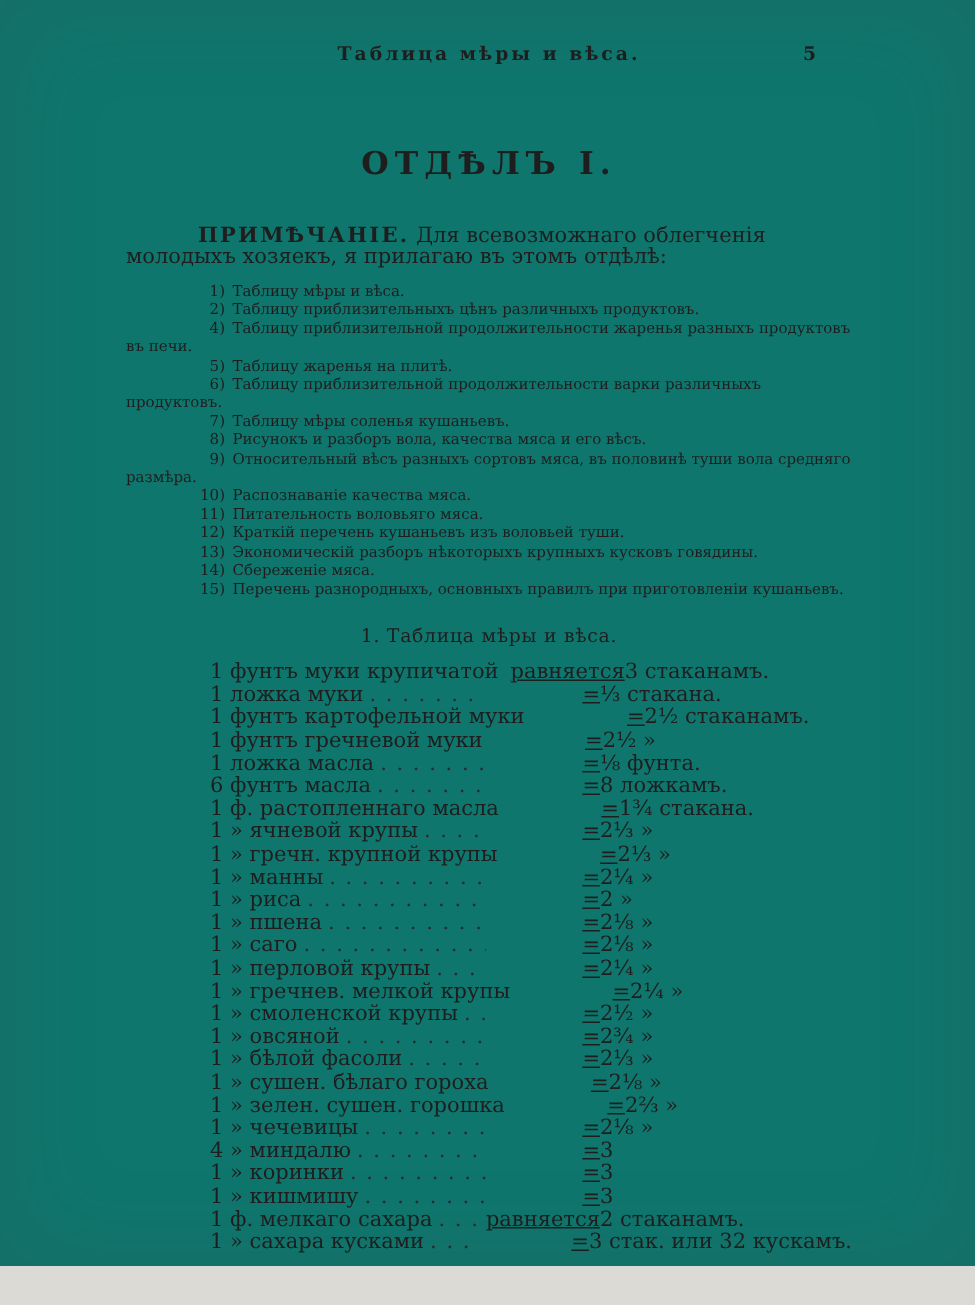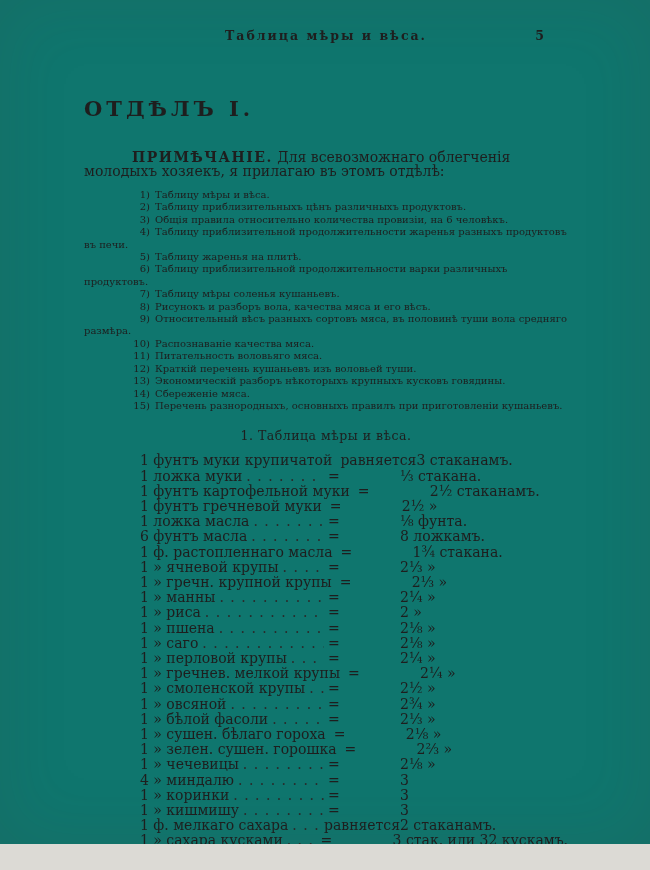--- a/index.html
+++ b/index.html
@@ -25,21 +25,21 @@
     height: 16px;
   }
   .page-number {
     position: absolute;
     right: 24px;
     top: 0;
     letter-spacing: 0;
   }
   .section-title {
     margin: 52px 0 0;
-    text-align: left;
+    text-align: center;
     font-size: 21px;
     font-weight: bold;
     letter-spacing: 4px;
   }
   .note {
     margin: 30px 0 0;
     font-size: 14px;
     line-height: 13.5px;
     text-indent: 48px;
   }
@@ -79,21 +79,21 @@
     flex: 1 1 auto;
     overflow: hidden;
     white-space: nowrap;
     margin: 0 4px;
     color: #2a2a2a;
   }
   .m-dots::after {
     content: ". . . . . . . . . . . . . . . . . . . . . . . . . . . . . . . . . . . . . . . .";
     letter-spacing: 1px;
   }
-  .m-rel { flex: 0 0 72px; text-align: left; white-space: nowrap; }
+  .m-rel { flex: 0 0 72px; text-align: right; white-space: nowrap; text-decoration: underline; }
   .m-val { flex: 0 0 168px; white-space: nowrap; }
 </style>
 </head>
 <body>
 
 <div class="page">
 
   <div class="running-header">
     <span>Таблица мѣры и вѣса.</span>
     <span class="page-number">5</span>
@@ -102,21 +102,20 @@
   <h1 class="section-title">ОТДѢЛЪ I.</h1>
 
   <p class="note">
     <span class="note-label">ПРИМѢЧАНІЕ.</span>
     <span>Для всевозможнаго облегченія молодыхъ хозяекъ, я прилагаю въ этомъ отдѣлѣ:</span>
   </p>
 
   <div class="toc">
     <div class="toc-item"><span class="toc-num">1)</span><span>Таблицу мѣры и вѣса.</span></div>
     <div class="toc-item"><span class="toc-num">2)</span><span>Таблицу приблизительныхъ цѣнъ различныхъ продуктовъ.</span></div>
-    <div class="toc-item"><span class="toc-num">3)</span><span>Общія правила относительно количества провизіи, на 6 человѣкъ.</span></div>
     <div class="toc-item"><span class="toc-num">4)</span><span>Таблицу приблизительной продолжительности жаренья разныхъ продуктовъ въ печи.</span></div>
     <div class="toc-item"><span class="toc-num">5)</span><span>Таблицу жаренья на плитѣ.</span></div>
     <div class="toc-item"><span class="toc-num">6)</span><span>Таблицу приблизительной продолжительности варки различныхъ продуктовъ.</span></div>
     <div class="toc-item"><span class="toc-num">7)</span><span>Таблицу мѣры соленья кушаньевъ.</span></div>
     <div class="toc-item"><span class="toc-num">8)</span><span>Рисунокъ и разборъ вола, качества мяса и его вѣсъ.</span></div>
     <div class="toc-item"><span class="toc-num">9)</span><span>Относительный вѣсъ разныхъ сортовъ мяса, въ половинѣ туши вола средняго размѣра.</span></div>
     <div class="toc-item"><span class="toc-num">10)</span><span>Распознаваніе качества мяса.</span></div>
     <div class="toc-item"><span class="toc-num">11)</span><span>Питательность воловьяго мяса.</span></div>
     <div class="toc-item"><span class="toc-num">12)</span><span>Краткій перечень кушаньевъ изъ воловьей туши.</span></div>
     <div class="toc-item"><span class="toc-num">13)</span><span>Экономическій разборъ нѣкоторыхъ крупныхъ кусковъ говядины.</span></div>

